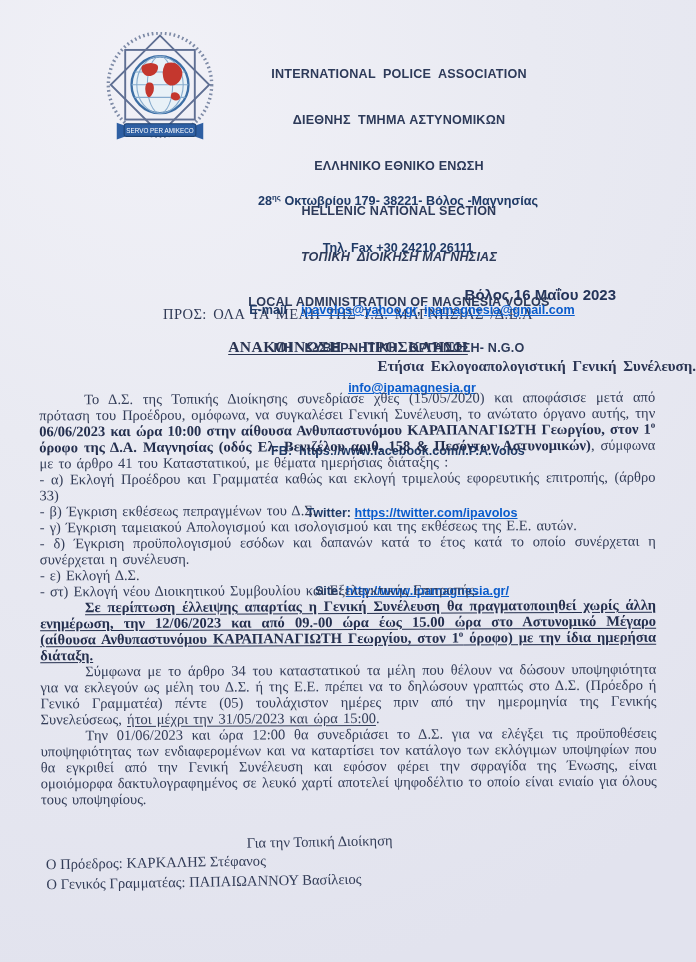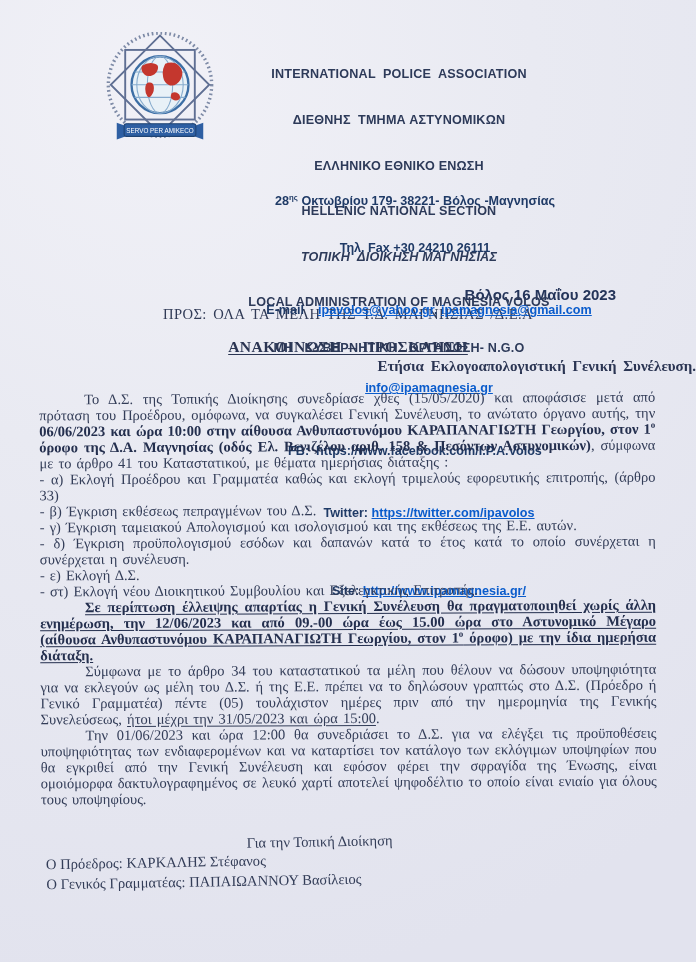--- a/index.html
+++ b/index.html
@@ -17,21 +17,21 @@
   .org-block{
     position:absolute;left:216px;top:37px;width:366px;
     text-align:center;
     font-family:"Liberation Sans","DejaVu Sans",sans-serif;
     font-weight:bold;font-size:12.6px;line-height:15.2px;
     color:#2d3a59;letter-spacing:.2px;white-space:pre-wrap;
   }
   .org-block .org-line{white-space:pre-wrap;}
   .org-block .org-line:nth-child(5){font-style:italic;}
   .contact-block{
-    position:absolute;left:175px;top:163px;width:480px;
+    position:absolute;left:158px;top:163px;width:480px;
     text-align:center;
     font-family:"Liberation Sans","DejaVu Sans",sans-serif;
     font-weight:bold;font-size:12.6px;line-height:15.6px;
     color:#1f3a66;white-space:pre-wrap;
   }
   .doclink{color:#0a5ccc;text-decoration:underline;cursor:pointer;}
   .email-label{margin-right:14px;}
   
   .date-line{
     margin-top:6px;text-align:right;padding-right:80px;

